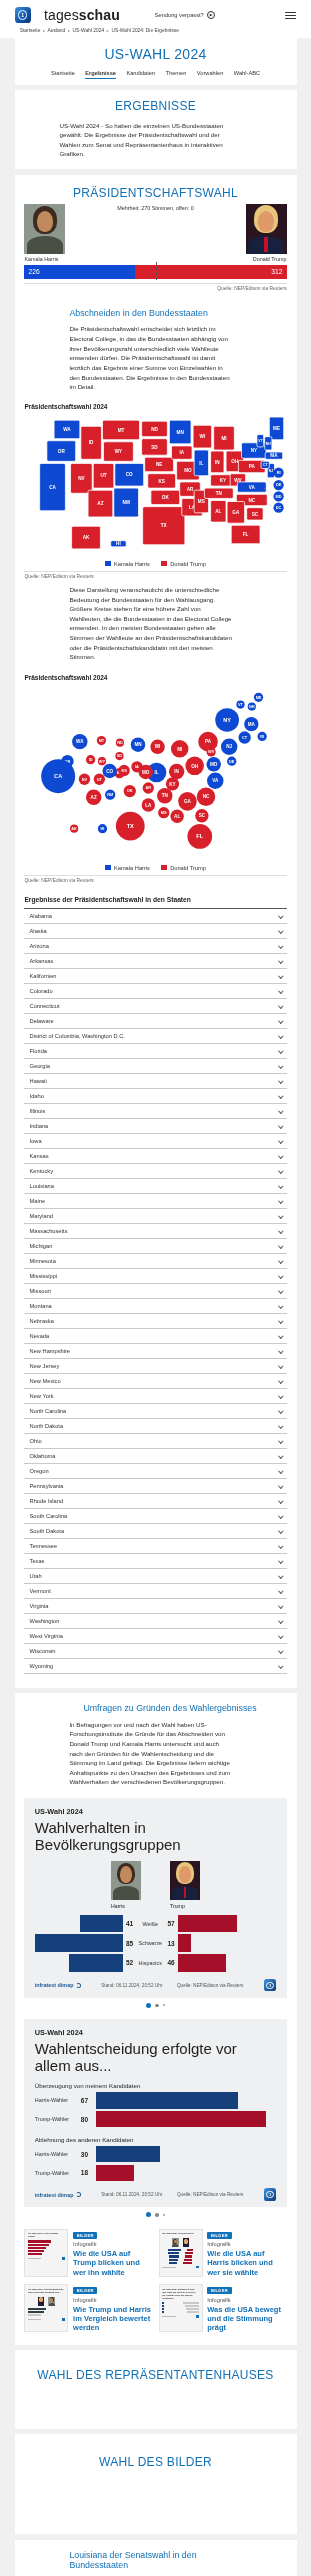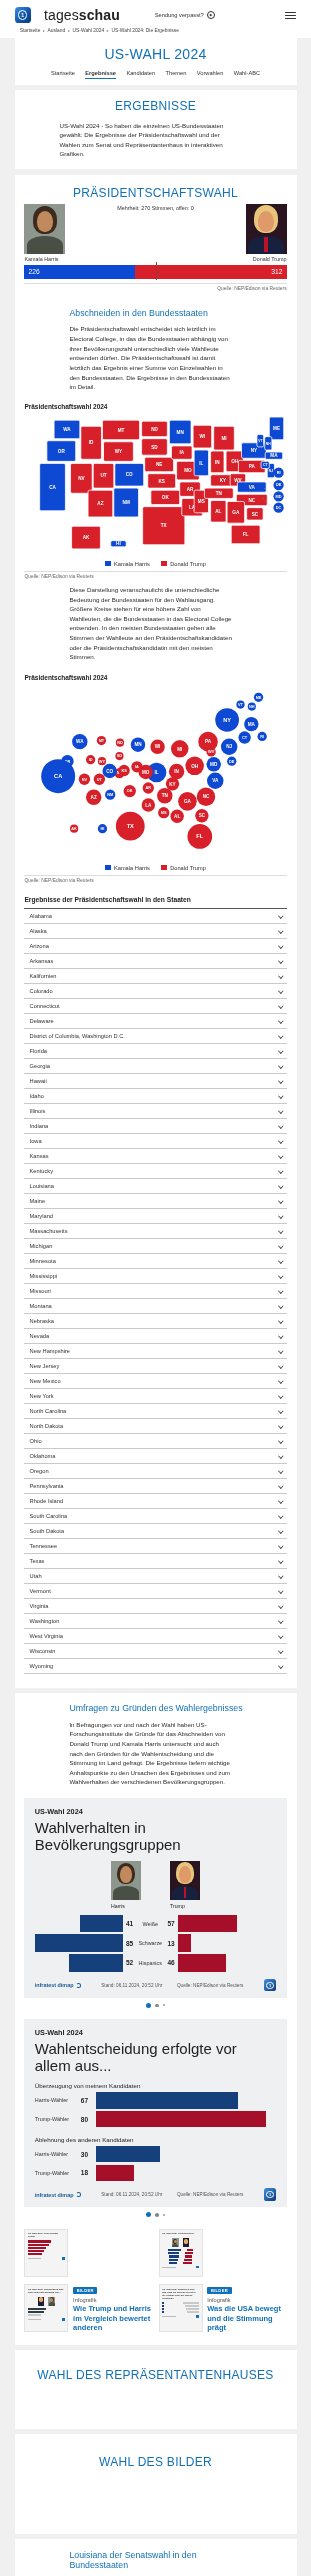--- a/index.html
+++ b/index.html
@@ -680,21 +680,21 @@
         <span class="chev"></span>
       </div>
       <div class="acc-row">
         <span class="lbl">Wyoming</span>
         <span class="chev"></span>
       </div>
     </div>
 </section>
 
 <section class="card" id="umfragen-card">
-  <h3 class="sec-head" style="margin-left:45px;">Umfragen zu Gründen des Wahlergebnisses</h3>
+  <h3 class="sec-head" style="margin-left:59px;">Umfragen zu Gründen des Wahlergebnisses</h3>
   <p class="body-text text-col">In Befragungen vor und nach der Wahl haben US-Forschungsinstitute die Gründe für das Abschneiden von Donald Trump und Kamala Harris untersucht und auch nach den Gründen für die Wahlentscheidung und die Stimmung im Land gefragt. Die Ergebnisse liefern wichtige Anhaltspunkte zu den Ursachen des Ergebnisses und zum Wahlverhalten der verschiedenen Bevölkerungsgruppen.</p>
 
   <div class="info-card">
     <div class="info-kicker">US-Wahl 2024</div>
     <div class="info-title">Wahlverhalten in Bevölkerungsgruppen</div>
     <div class="info-photos">
       <div class="info-photo-slot">
         <div class="photo photo--harris">
             <div class="hair"></div>
             <div class="face"></div>
@@ -823,20 +823,21 @@
             <div class="tb" style="width: 56%; background: rgb(166, 15, 42);"></div>
             <div class="tb" style="width: 50%; background: rgb(166, 15, 42);"></div>
             <div class="tb" style="width: 44%; background: rgb(166, 15, 42);"></div>
             <div class="tb" style="width: 38%; background: rgb(166, 15, 42);"></div>
           </div>
           <div class="thumb-footrow">
             <div class="l"></div>
             <div class="b"></div>
           </div>
         </div>
+        <div><span class="badge">BILDER</span><div class="teaser-kicker">Infografik</div><div class="teaser-title">Wie die USA auf Trump blicken und wer ihn wählte</div></div>
       </div>
       <div class="teaser">
         <div class="thumb">
           <div class="thumb-title">US-Wahl 2024 Profilvergleich</div>
           <div class="thumb-body">
             <div class="thumb-photos">
               <div class="photo">
                 <div class="hair"></div>
                 <div class="face"></div>
                 <div class="body"></div>
@@ -871,20 +872,21 @@
               <div class="bl" style="width: 8.3px; background: rgb(21, 64, 124); margin-left: auto;"></div>
               <div class="bl" style="width: 4.1px;"></div>
               <div class="bl" style="width: 9.3px; background: rgb(166, 15, 42); margin-right: auto;"></div>
             </div>
           </div>
           <div class="thumb-footrow">
             <div class="l"></div>
             <div class="b"></div>
           </div>
         </div>
+        <div><span class="badge">BILDER</span><div class="teaser-kicker">Infografik</div><div class="teaser-title">Wie die USA auf Harris blicken und wer sie wählte</div></div>
       </div>
       <div class="teaser">
         <div class="thumb">
           <div class="thumb-title">US-Wahl 2024 Überwiegend gute oder schlechte Meinung von...</div>
           <div class="thumb-body">
             <div class="thumb-photos">
               <div class="photo photo--trump">
                 <div class="hair"></div>
                 <div class="face"></div>
                 <div class="body"></div>
@@ -897,21 +899,21 @@
             </div>
             <div class="tb" style="width: 17.6px; background: rgb(46, 60, 70);"></div>
             <div class="tb" style="width: 15.6px; background: rgb(46, 60, 70);"></div>
             <div class="tb" style="width: 13.5px; background: rgb(201, 201, 201);"></div>
           </div>
           <div class="thumb-footrow">
             <div class="l"></div>
             <div class="b"></div>
           </div>
         </div>
-        <div><span class="badge">BILDER</span><div class="teaser-kicker">Infografik</div><div class="teaser-title">Wie Trump und Harris im Vergleich bewertet anderen</div></div>
+        <div><span class="badge">BILDER</span><div class="teaser-kicker">Infografik</div><div class="teaser-title">Wie Trump und Harris im Vergleich bewertet werden</div></div>
       </div>
       <div class="teaser">
         <div class="thumb">
           <div class="thumb-title">US-Wahl 2024 Entwickelt sich das Land auf diesem Gebiet in die richtige oder die falsche Richtung?</div>
           <div class="thumb-body">
             <div class="mini-pair">
               <div class="mini-sq" style="background: rgb(21, 64, 124);"></div>
               <div class="bl" style="width: 15.6px; background: rgb(201, 201, 201); margin-left: auto;"></div>
             </div>
             <div class="mini-pair">

